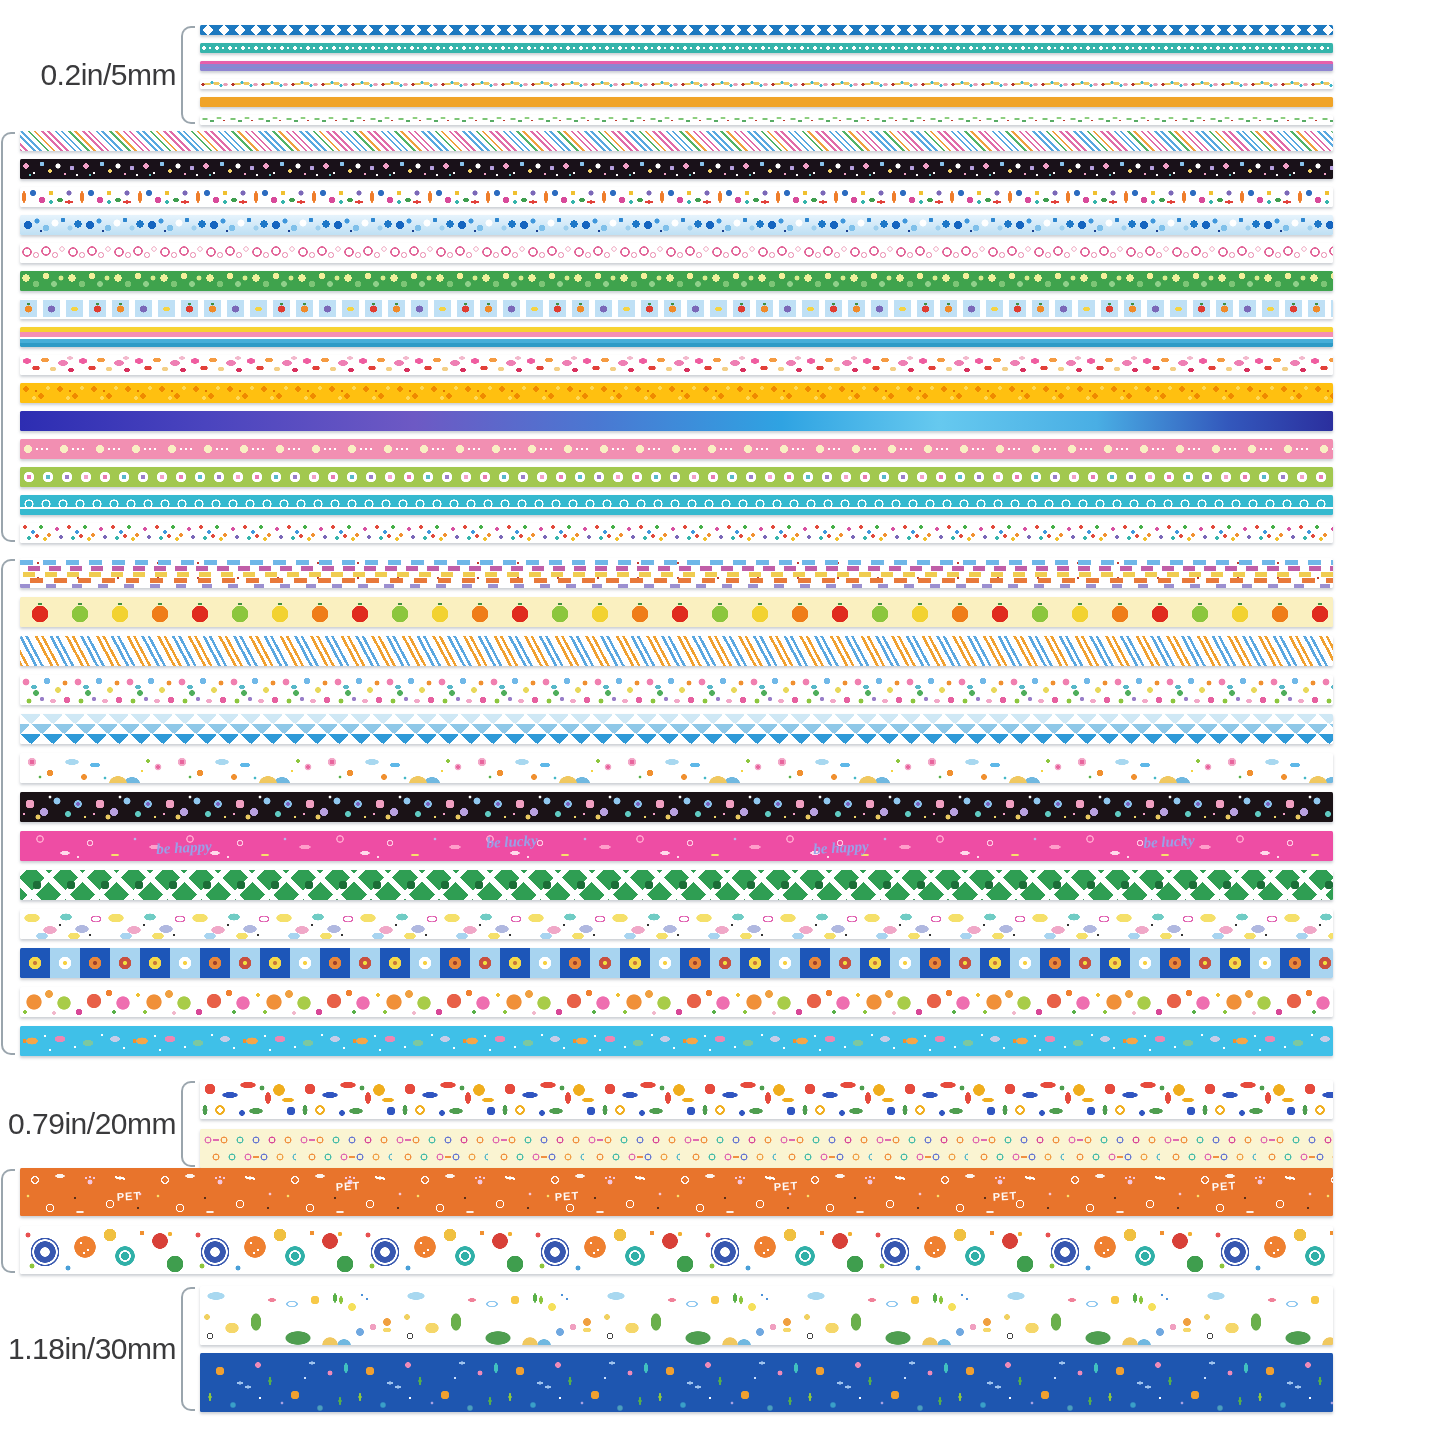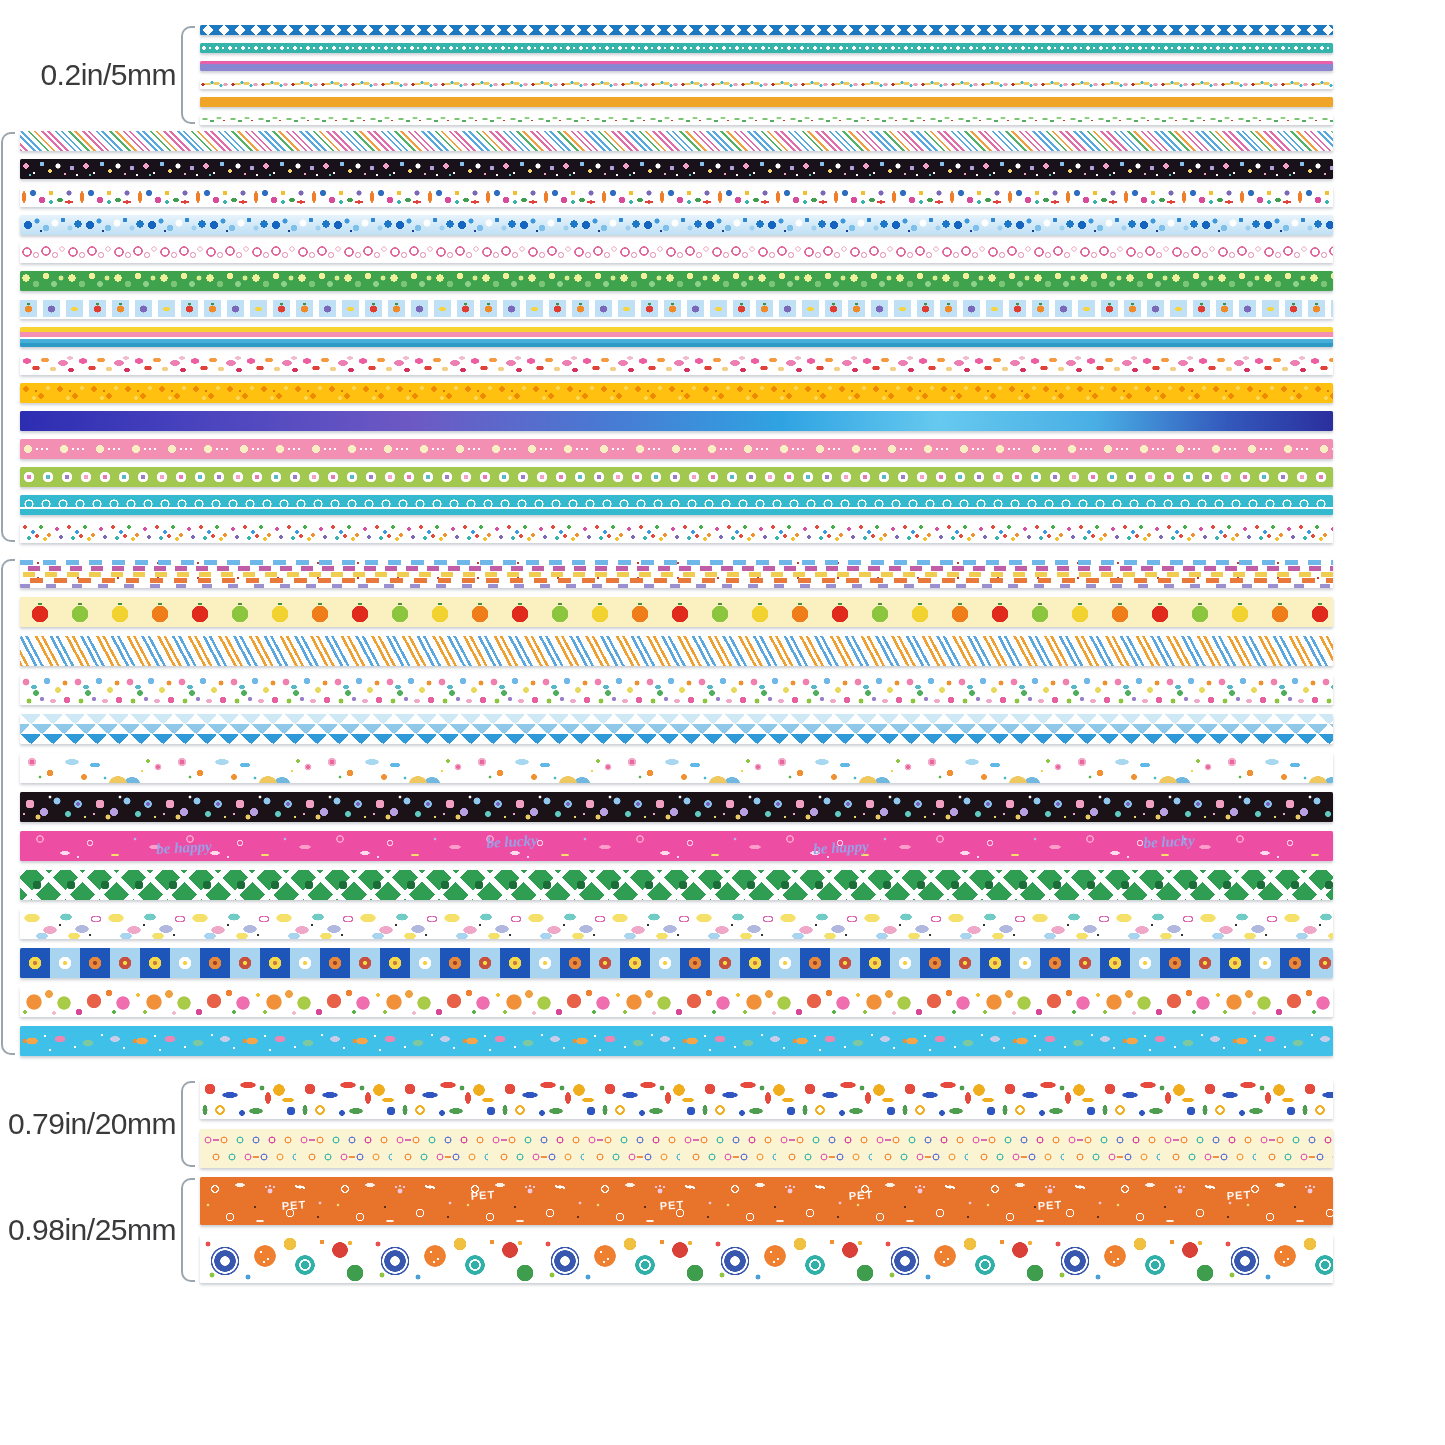--- a/index.html
+++ b/index.html
@@ -10,21 +10,21 @@
   .label-col{width:180px;display:flex;align-items:center;justify-content:flex-end;padding-right:4px;box-sizing:border-box;}
   .size-label{font-size:30px;font-weight:500;color:#3a3a3c;letter-spacing:-0.5px;white-space:nowrap;}
   .bracket-col{width:17px;position:relative;}
   .bracket{position:absolute;left:1px;top:1px;bottom:1px;width:12px;
            border:2.5px solid #9aa5ad;border-right:none;border-radius:10px 0 0 10px;}
   .strips{flex:1;margin-left:3px;margin-right:112px;display:flex;flex-direction:column;}
   .strip{position:relative;border-radius:1.5px;box-shadow:0 2px 3px rgba(105,115,130,.35);overflow:hidden;}
   .g-g5  .strips{gap:8px}   .g-g5  .strip{height:10px} .g-g5 {margin-bottom:6px}
   .g-g10 .strips{gap:8px}   .g-g10 .strip{height:20px} .g-g10{margin-bottom:15px}
   .g-g15 .strips{gap:9px}   .g-g15 .strip{height:30px} .g-g15{margin-bottom:24px}
-  .g-g20 .strips{gap:10px}  .g-g20 .strip{height:39px} .g-g20{margin-bottom:9px}
+  .g-g20 .strips{gap:10px}  .g-g20 .strip{height:39px} .g-g20{}
   .g-g25 .strips{gap:10px}  .g-g25 .strip{height:48px} .g-g25{margin-bottom:12px}
   .g-g30 .strips{gap:8px}   .g-g30 .strip{height:59px} .g-g30{margin-bottom:0}
   .strip-text{position:absolute;top:50%;transform:translate(-50%,-50%) rotate(-3deg);white-space:nowrap;pointer-events:none;}
   .txt-lucky{font:italic 600 15px "Liberation Serif",serif;color:#99a0e8;}
   .txt-pet{font:700 11px "Liberation Sans",sans-serif;color:rgba(255,255,255,.95);letter-spacing:1px;}
 
   
   .p-blue-diamonds{background:
     linear-gradient(45deg,#1d79c0 30%,transparent 30.5%) 0 0/16px 10px,
     linear-gradient(135deg,#1d79c0 30%,transparent 30.5%) 0 0/16px 10px,
@@ -437,32 +437,41 @@
         </div>
         <div class="bracket-col">
           <div class="bracket"></div>
         </div>
         <div class="strips">
           <div class="strip p-matisse" title="white tape with bold abstract cutout shapes"></div>
           <div class="strip p-bakery" title="cream tape with pastry outline doodles"></div>
         </div>
       </div>
       <div class="group g-g25">
-        <div class="label-col">
-          <span class="size-label">0.98in/25mm</span>
-        </div>
         <div class="bracket-col">
           <div class="bracket"></div>
         </div>
         <div class="strips">
           <div class="strip p-pet-orange" title="orange pet doodle tape">
             <span class="strip-text txt-pet" style="left: 8.33333%; top: 58%;">PET</span>
             <span class="strip-text txt-pet" style="left: 25%; top: 38%;">PET</span>
             <span class="strip-text txt-pet" style="left: 41.6667%; top: 58%;">PET</span>
             <span class="strip-text txt-pet" style="left: 58.3333%; top: 38%;">PET</span>
             <span class="strip-text txt-pet" style="left: 75%; top: 58%;">PET</span>
             <span class="strip-text txt-pet" style="left: 91.6667%; top: 38%;">PET</span>
           </div>
           <div class="strip p-pattern-balls" title="white tape with big patterned circles"></div>
         </div>
       </div>
+      <div class="group g-g30">
+        <div class="label-col">
+          <span class="size-label">1.18in/30mm</span>
+        </div>
+        <div class="bracket-col">
+          <div class="bracket"></div>
+        </div>
+        <div class="strips">
+          <div class="strip p-nature-doodles" title="white tape with nature doodles (trees, sun, hills, mushrooms)"></div>
+          <div class="strip p-blue-floral" title="royal blue tape with orange and pink flowers"></div>
+        </div>
+      </div>
     </div>
 </div>
 
 </body></html>

